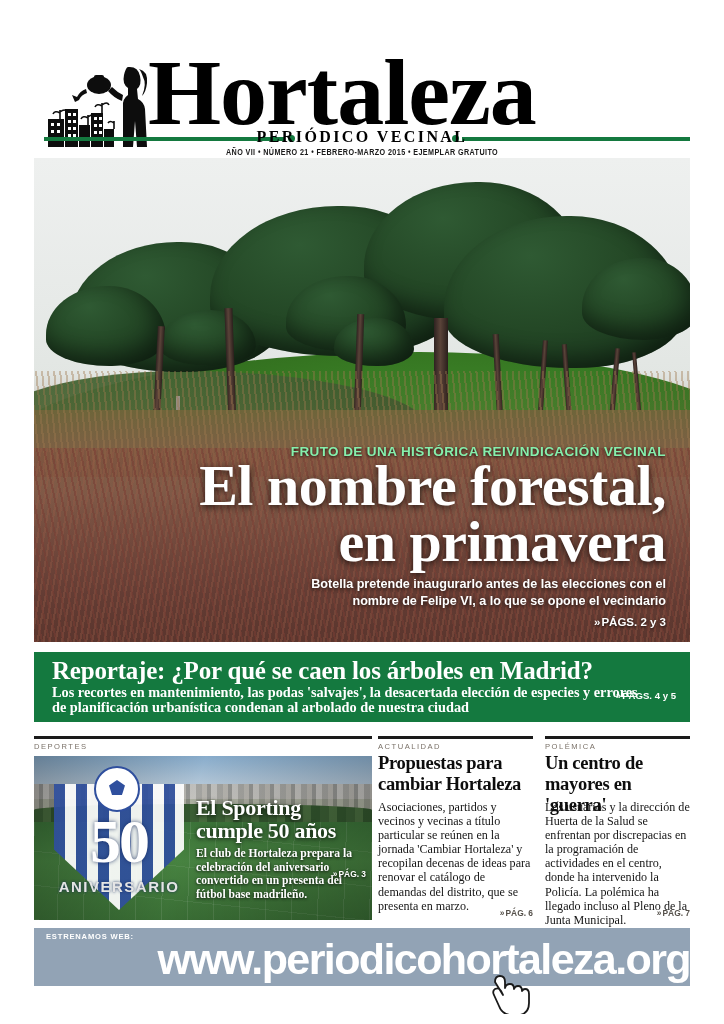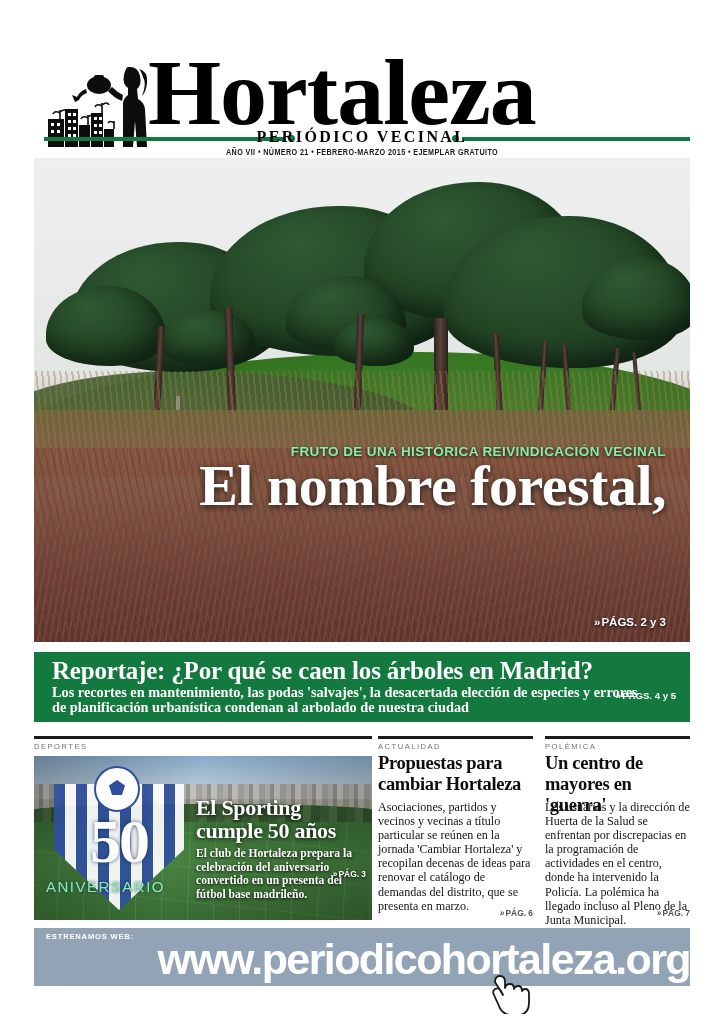--- a/index.html
+++ b/index.html
@@ -350,26 +350,26 @@
     font-size: 62px;
     line-height: 62px;
     color: #ffffff;
     letter-spacing: -2px;
     text-shadow: 0 0 4px rgba(20,40,90,.8);
   }
   .badge-anniv {
     position: absolute;
     left: 0; top: 112px;
     width: 146px;
-    text-align: left;
-    font-family: "Liberation Sans", sans-serif;
-    font-weight: normal;
+    text-align: center;
+    font-family: "Liberation Sans", sans-serif;
+    font-weight: bold;
     font-size: 15px;
     letter-spacing: 1.5px;
-    color: #86efac;
+    color: #e5e5e5;
     text-shadow: 0 0 3px rgba(20,40,90,.9);
   }
 
   .sports-text {
     position: absolute;
     left: 162px; top: 40px;
     width: 168px;
   }
   .sports-head {
     font-family: "Liberation Serif", serif;
@@ -564,22 +564,24 @@
     <div class="thin-tree" style="left:142px; top:238px; height:210px; width:4px; background:#9b978d;"></div>
 
     <div class="hero-ground"></div>
     <div class="hero-grass-band2"></div>
     <div class="hero-grass-band"></div>
 
     <div class="kicker">FRUTO DE UNA HISTÓRICA REIVINDICACIÓN VECINAL</div>
 
     <div class="hero-headline">
       <div>El nombre forestal,</div>
-    </div>
-
+      <div>en primavera</div>
+    </div>
+
+    <div class="hero-sub">Botella pretende inaugurarlo antes de las elecciones con el nombre de Felipe VI, a lo que se opone el vecindario</div>
 
     <div class="hero-pages">
       <span class="chev">»</span><span>PÁGS. 2 y 3</span>
     </div>
 
   </div>
 
   <div class="report">
     <div class="report-title">Reportaje: ¿Por qué se caen los árboles en Madrid?</div>
     <div class="report-sub">Los recortes en mantenimiento, las podas 'salvajes', la desacertada elección de especies y errores de planificación urbanística condenan al arbolado de nuestra ciudad</div>

